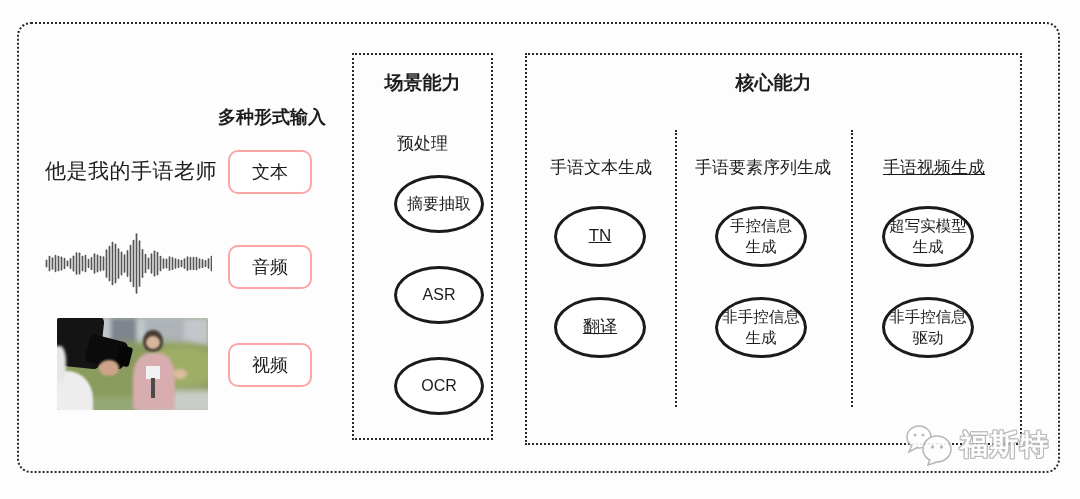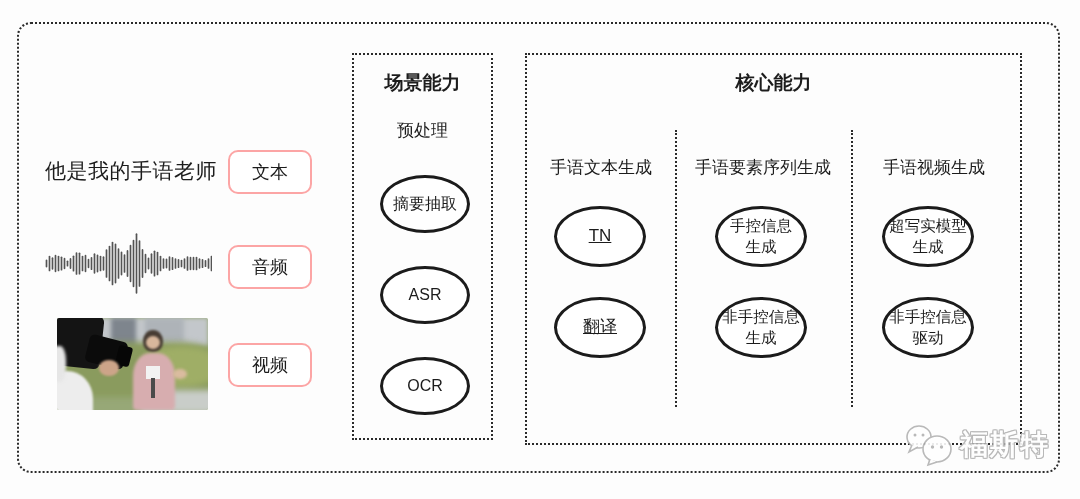--- a/index.html
+++ b/index.html
@@ -55,35 +55,35 @@
   .ph-sleeve{left:-4%;top:30%;width:10%;height:40%;background:#e6e6e6;border-radius:40%;filter:blur(1.5px);}
   
   .cap-box{position:absolute;border:2px dotted #2a2a2a;box-sizing:border-box;background:transparent;}
   .scene-box{left:352px;top:53px;width:141px;height:387px;}
   .core-box{left:525px;top:53px;width:497px;height:392px;}
   .box-title{
     position:absolute;left:50%;transform:translateX(-50%);top:15px;
     font-size:19px;font-weight:700;white-space:nowrap;
   }
   .scene-sub{
-    position:absolute;left:50%;transform:translateX(-50%);top:64px;
+    position:absolute;left:50%;transform:translateX(-50%);top:77px;
     font-size:17px;white-space:nowrap;
   }
   .ellipse{
     position:absolute;box-sizing:border-box;border:3px solid #1b1b1b;border-radius:50%;
     background:#fff;display:flex;align-items:center;justify-content:center;
     text-align:center;white-space:pre-line;line-height:1.3;
   }
-  .scene-box .ellipse{width:90px;height:58px;left:26px;font-size:16px;}
+  .scene-box .ellipse{width:90px;height:58px;left:40px;font-size:16px;}
   .se-1{top:120px;} .se-2{top:211px;} .se-3{top:302px;}
   .col-header{
     position:absolute;top:101px;transform:translateX(-50%);
     font-size:17px;white-space:nowrap;
   }
-  .ch-1{left:74px;} .ch-2{left:236px;} .ch-3{left:407px;}
+  .ch-1{left:74px;} .ch-2{left:236px;} .ch-3{left:407px;text-decoration:underline;}
   .col-divider{
     position:absolute;top:75px;height:277px;width:0;
     border-left:2px dotted #2a2a2a;
   }
   .cd-1{left:148px;} .cd-2{left:324px;}
   .core-box .ellipse{width:92px;height:61px;font-size:15.5px;}
   .ce-r1{top:151px;} .ce-r2{top:242px;}
   .ce-c1{left:27px;} .ce-c2{left:188px;} .ce-c3{left:355px;}
   .core-box .ellipse.one-line{font-size:17px;text-decoration:underline;}
   
@@ -95,20 +95,21 @@
     white-space:nowrap;
   }
 </style>
 </head>
 <body>
 
 <div class="screen">
 
   <div class="outer-border"></div>
 
+  <div class="input-title">多种形式输入</div>
   <div class="text-example">他是我的手语老师</div>
 
   <svg id="waveform" class="waveform" width="167" height="67" viewBox="0 0 167 67">
       <g stroke="#3d3d3d" stroke-width="1.7" stroke-linecap="round" opacity="0.88">
         <line x1="1.5" y1="30.4" x2="1.5" y2="36.6"></line>
         <line x1="4.5" y1="26.6" x2="4.5" y2="40.4"></line>
         <line x1="7.5" y1="28.2" x2="7.5" y2="38.8"></line>
         <line x1="10.5" y1="25.7" x2="10.5" y2="41.3"></line>
         <line x1="13.5" y1="26.6" x2="13.5" y2="40.4"></line>
         <line x1="16.5" y1="27.3" x2="16.5" y2="39.7"></line>

